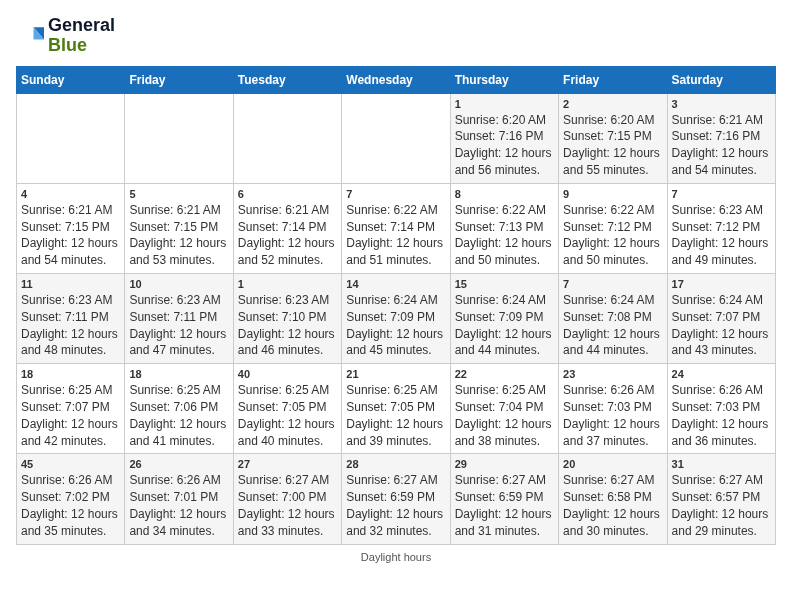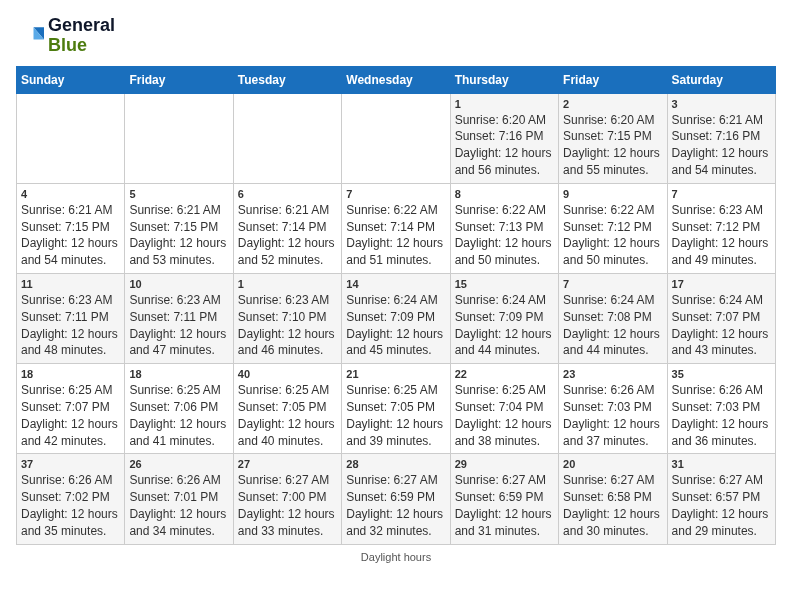--- a/index.html
+++ b/index.html
@@ -291,30 +291,30 @@
 and 38 minutes.</div>
         </td>
         <td>
           <span class="day-num">23</span>
           <div class="day-info" style="white-space: pre-line;">Sunrise: 6:26 AM
 Sunset: 7:03 PM
 Daylight: 12 hours
 and 37 minutes.</div>
         </td>
         <td>
-          <span class="day-num">35</span>
+          <span class="day-num">24</span>
           <div class="day-info" style="white-space: pre-line;">Sunrise: 6:26 AM
 Sunset: 7:03 PM
 Daylight: 12 hours
 and 36 minutes.</div>
         </td>
       </tr>
       <tr>
         <td>
-          <span class="day-num">37</span>
+          <span class="day-num">45</span>
           <div class="day-info" style="white-space: pre-line;">Sunrise: 6:26 AM
 Sunset: 7:02 PM
 Daylight: 12 hours
 and 35 minutes.</div>
         </td>
         <td>
           <span class="day-num">26</span>
           <div class="day-info" style="white-space: pre-line;">Sunrise: 6:26 AM
 Sunset: 7:01 PM
 Daylight: 12 hours

